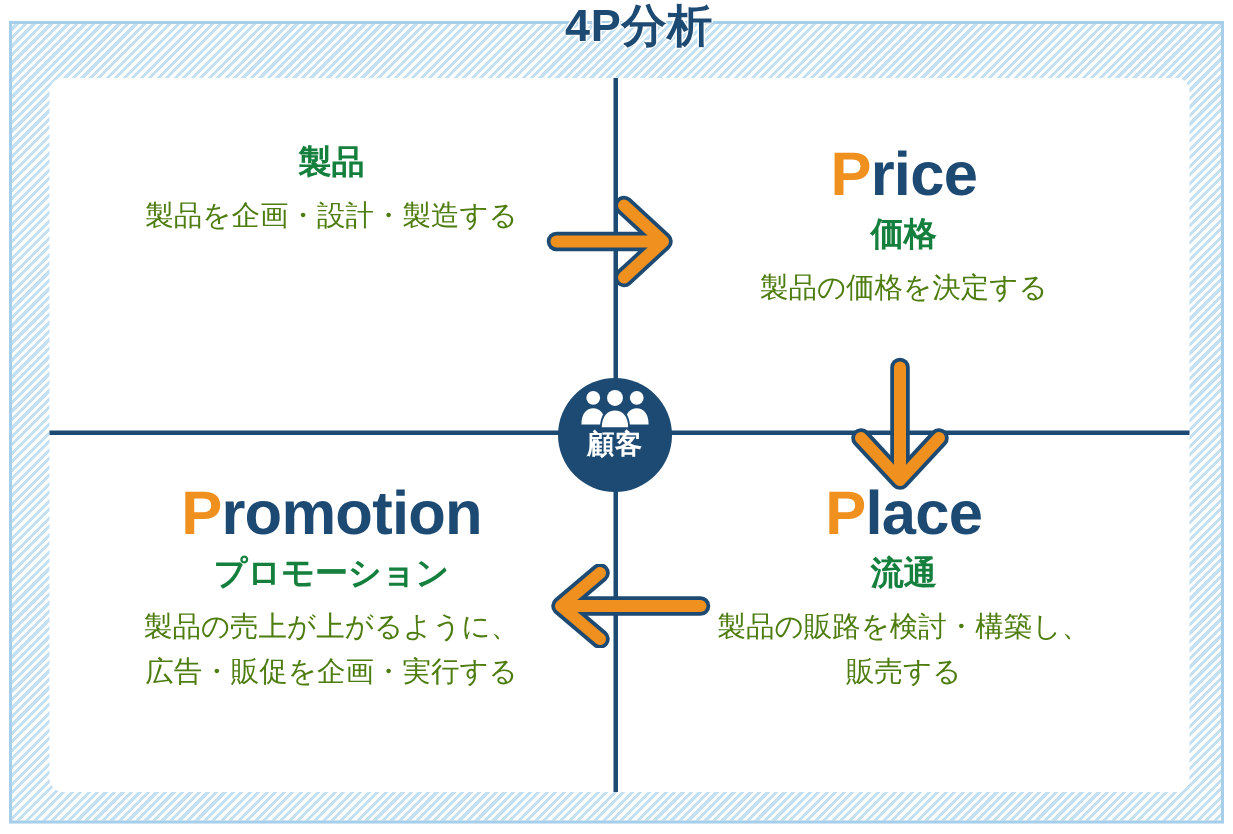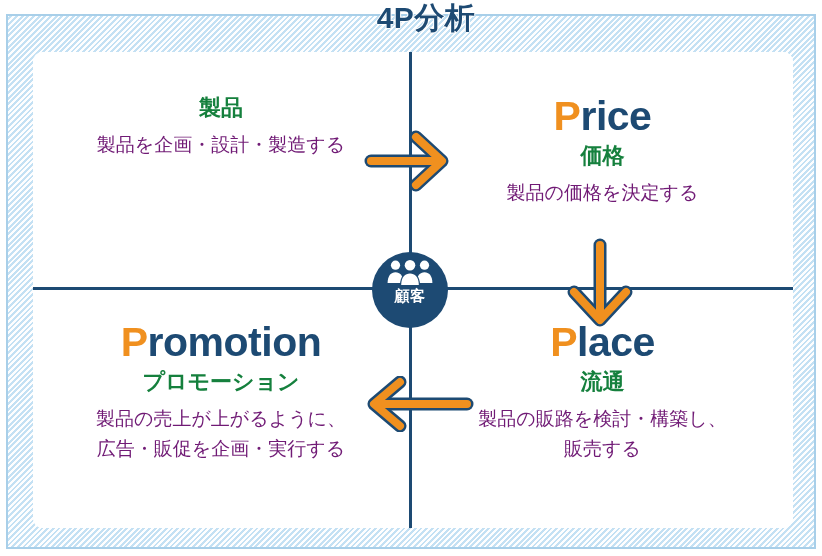--- a/index.html
+++ b/index.html
@@ -105,21 +105,21 @@
   .q-jp {
     font-size: 22px;
     font-weight: bold;
     color: #15803d;
     line-height: 30px;
     margin-top: 1px;
     white-space: nowrap;
   }
   .q-desc {
     font-size: 19px;
-    color: #701a75;
+    color: #4d7c0f;
     line-height: 30px;
     margin-top: 7px;
     font-weight: normal;
   }
 
   #quad-product { left: 33px; top: 92px;  width: 376px; }
   #quad-price   { left: 412px; top: 92px; width: 381px; }
   #quad-promo   { left: 33px; top: 318px; width: 376px; }
   #quad-place   { left: 412px; top: 318px; width: 381px; }
 
@@ -139,21 +139,21 @@
     justify-content: flex-start;
     padding-top: 7px;
     box-sizing: border-box;
   }
   .center-badge .people-icon {
     width: 46px;
     height: 26px;
     display: block;
   }
   .center-badge .badge-label {
-    font-size: 15px;
+    font-size: 18px;
     font-weight: bold;
     color: #ffffff;
     line-height: 20px;
     margin-top: 1px;
     letter-spacing: 0.5px;
   }
 
   
   .arrow {
     position: absolute;

